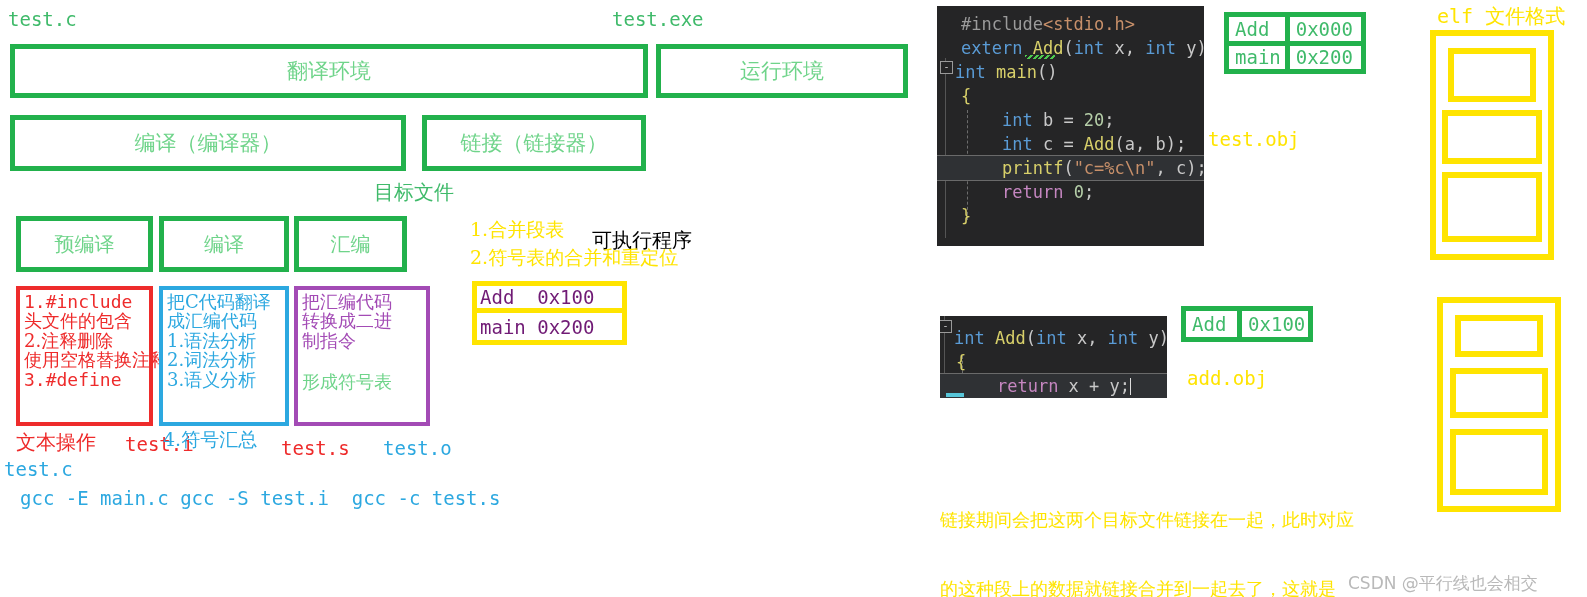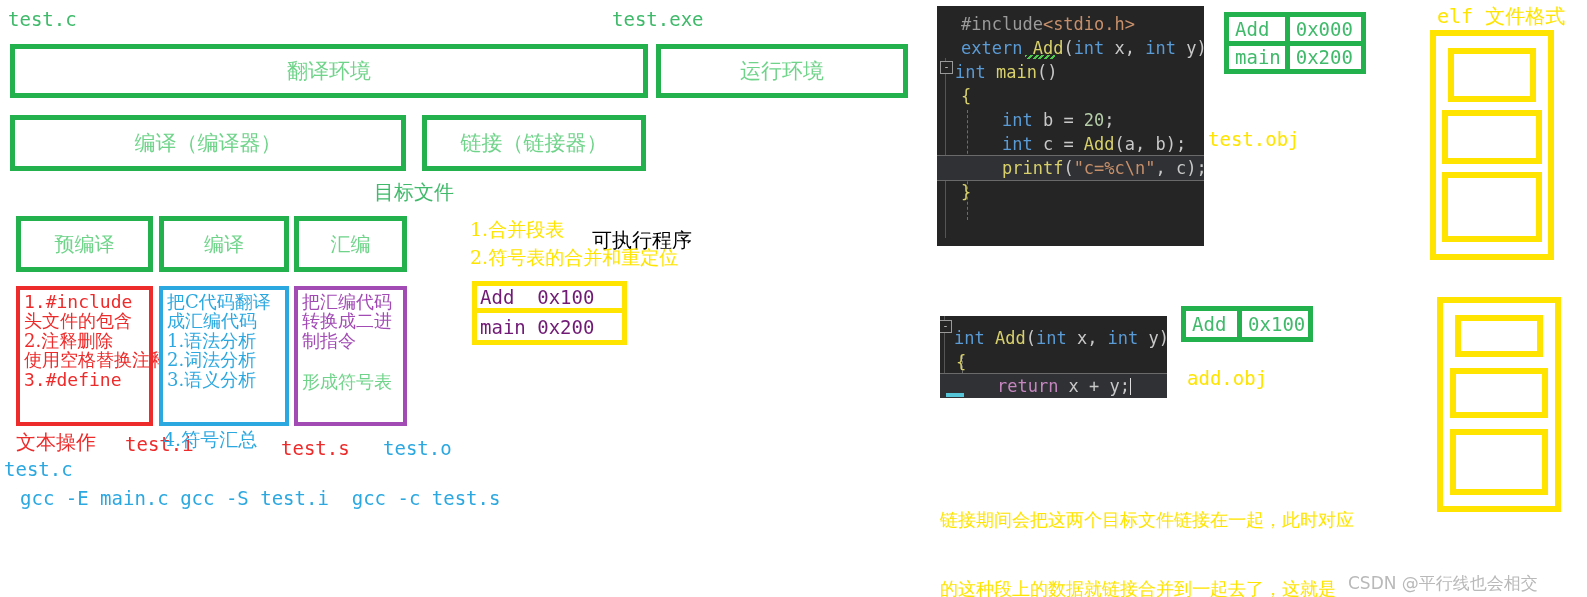--- a/index.html
+++ b/index.html
@@ -273,21 +273,21 @@
 </div>
 
 <div class="detailbox" style="left:159px; top:286px; width:130px; height:140px; border:4px solid #2ca8e0;">
   <div class="line cjk c-blue" style="font-size:18px;">把C代码翻译</div>
   <div class="line cjk c-blue" style="font-size:18px;">成汇编代码</div>
   <div class="line cjk c-blue" style="font-size:18px;">1.语法分析</div>
   <div class="line cjk c-blue" style="font-size:18px;">2.词法分析</div>
   <div class="line cjk c-blue" style="font-size:18px;">3.语义分析</div>
 </div>
 
-<div class="detailbox" style="left:294px; top:286px; width:113px; height:140px; border:4px solid #a34bb5;">
+<div class="detailbox" style="left:294px; top:286px; width:136px; height:140px; border:4px solid #a34bb5;">
   <div class="line cjk c-purple" style="font-size:18px;">把汇编代码</div>
   <div class="line cjk c-purple" style="font-size:18px;">转换成二进</div>
   <div class="line cjk c-purple" style="font-size:18px;">制指令</div>
   <div class="line cjk c-purple" style="font-size:18px; height:22px;"></div>
   <div class="line cjk c-green2" style="font-size:18px;">形成符号表</div>
 </div>
 
 <div class="lbl cjk c-red" style="left:16px; top:432px; font-size:20px;">文本操作</div>
 
 <div class="lbl mono c-red" style="left:125px; top:435px; font-size:19px;">test.i</div>
@@ -315,20 +315,21 @@
   <div class="foldbox" style="left:3px; top:55px;">-</div>
   <div class="vline" style="left:30px; top:104px; height:110px;"></div>
 
   <div class="codeline" id="m0"><span class="t-pre">#include</span><span class="t-inc">&lt;stdio.h&gt;</span></div>
   <div class="codeline" id="m1"><span class="t-kw">extern </span><span class="t-fn">Add</span><span class="t-punc">(</span><span class="t-kw">int</span><span class="t-var"> x, </span><span class="t-kw">int</span><span class="t-var"> y);</span></div>
   <div class="codeline" id="m2" style="padding-left:18px;"><span class="t-kw">int</span><span class="t-var"> </span><span class="t-fn">main</span><span class="t-punc">()</span></div>
   <div class="codeline" id="m3"><span class="t-brace">{</span></div>
   <div class="codeline" id="m5"><span class="t-var">    </span><span class="t-kw">int</span><span class="t-var"> b = </span><span class="t-num">20</span><span class="t-var">;</span></div>
   <div class="codeline" id="m6"><span class="t-var">    </span><span class="t-kw">int</span><span class="t-var"> c = </span><span class="t-fn">Add</span><span class="t-var">(a, b);</span></div>
   <div class="codeline sel" id="m7"><span class="t-var">    </span><span class="t-fn">printf</span><span class="t-punc">(</span><span class="t-str">"c=%c\n"</span><span class="t-var">, c);</span></div>
+  <div class="codeline" id="m8"><span class="t-var">    </span><span class="t-ctl">return</span><span class="t-var"> </span><span class="t-num">0</span><span class="t-var">;</span></div>
   <div class="codeline" id="m9"><span class="t-brace">}</span></div>
 
   <div class="squiggle" style="left:88px; top:49px; width:30px;"></div>
 </div>
 
 <div class="gtable" style="left:1224px; top:12px; width:142px; height:62px;">
   <div class="grow top">
     <div class="gcell first">Add</div>
     <div class="gcell second">0x000</div>
   </div>

